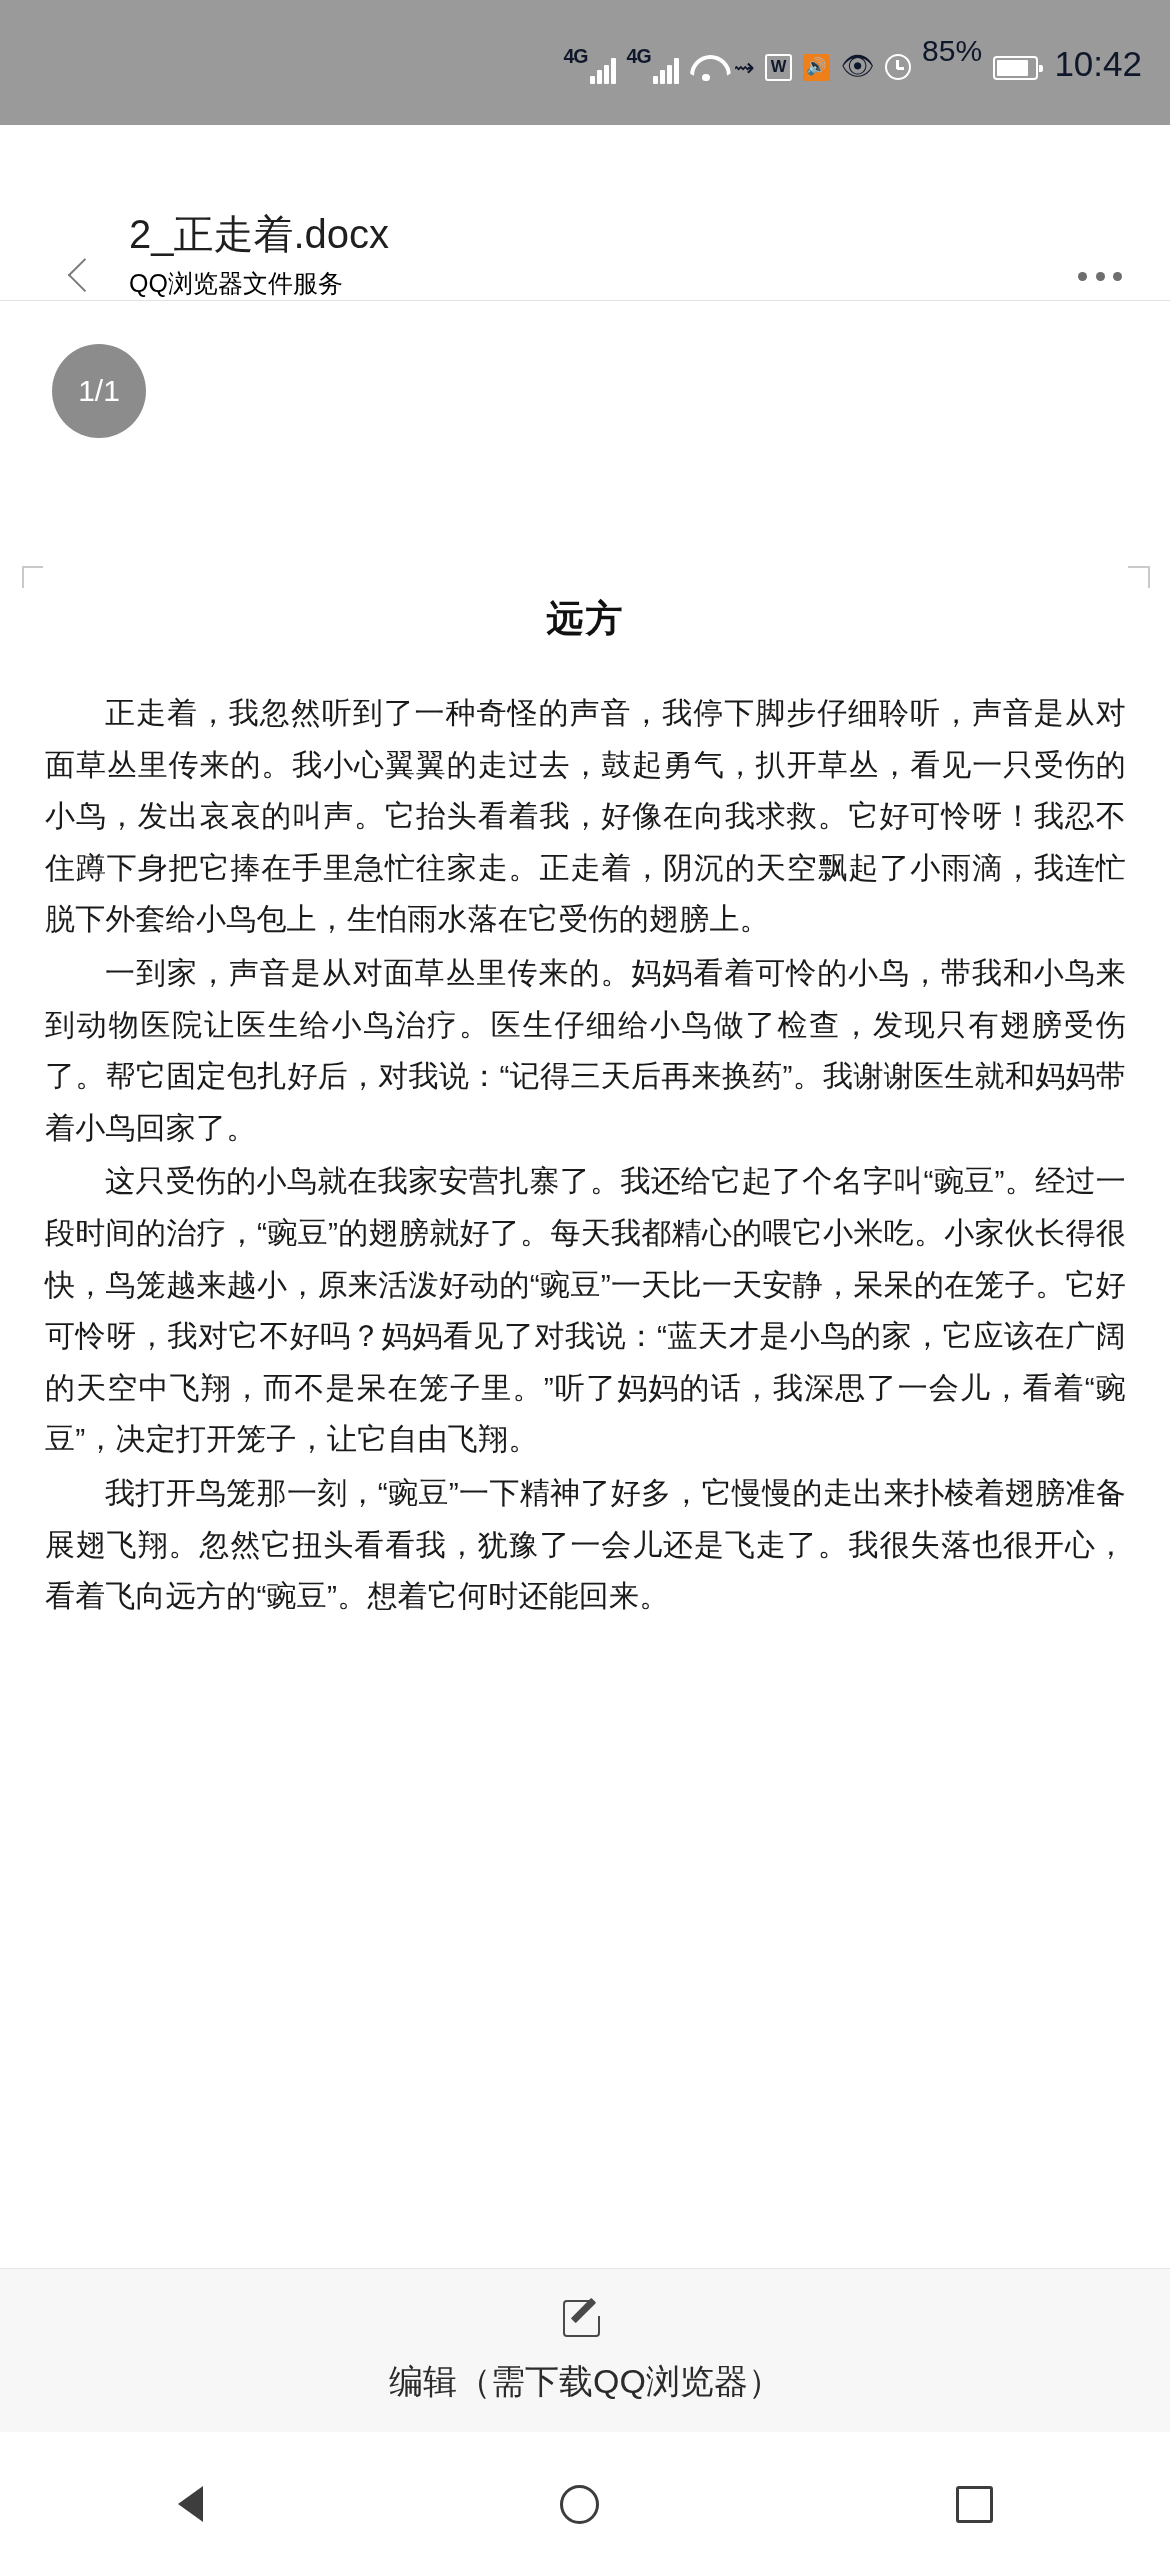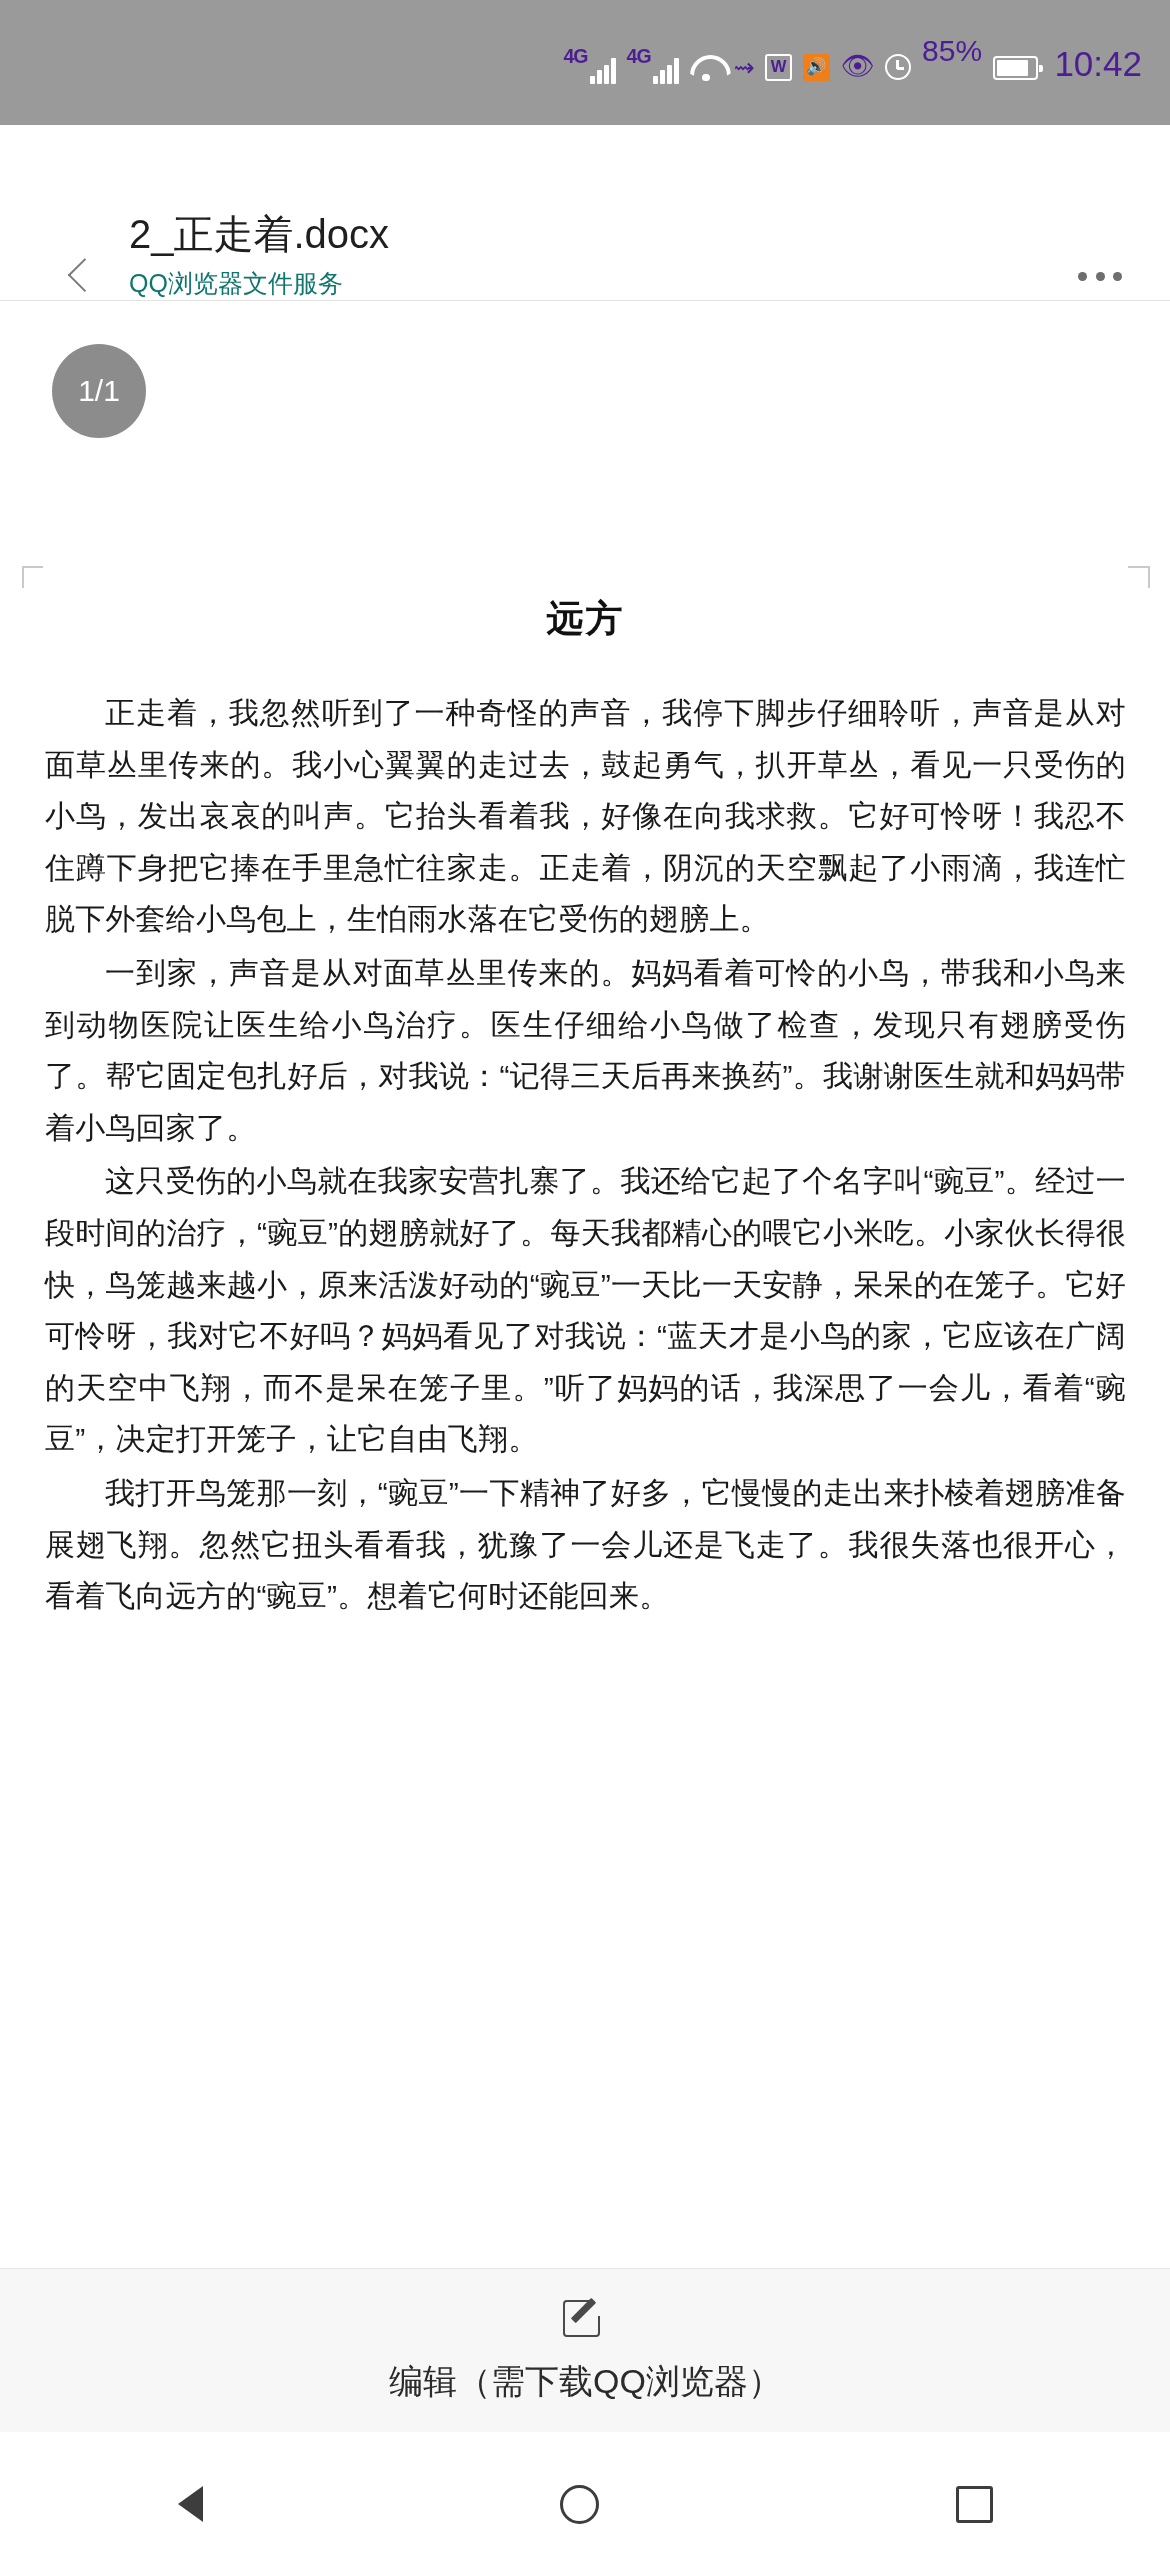--- a/index.html
+++ b/index.html
@@ -12,21 +12,21 @@
   body { position: relative; overflow: hidden; }
 
   
   .statusbar {
     height: 125px;
     background: #9a9a9a;
     display: flex;
     align-items: center;
     justify-content: flex-end;
     padding: 0 29px 0 0;
-    color: #4c1d95;
+    color: #0f172a;
   }
   .statusbar .icons {
     display: flex;
     align-items: center;
     gap: 10.7px;
   }
   .sb-item { display: flex; align-items: flex-end; height: 43px; }
   .sig-group { display: flex; align-items: flex-end; gap: 2.9px; }
   .sig-4g {
     font-size: 19.5px;
@@ -127,21 +127,21 @@
   .doc-title {
     font-size: 40px;
     color: #1f1f1f;
     line-height: 1.25;
     white-space: nowrap;
     overflow: hidden;
     text-overflow: ellipsis;
   }
   .doc-sub {
     font-size: 25px;
-    color: #0f766e;
+    color: #000000;
     margin-top: 7.8px;
   }
   .more-dots {
     display: flex; gap: 8.8px; align-items: center;
     flex: 0 0 auto;
     padding: 19.5px 5.9px;
   }
   .more-dots i { width: 8.8px; height: 8.8px; border-radius: 50%; background: #6e6e6e; display: block; }
 
   

